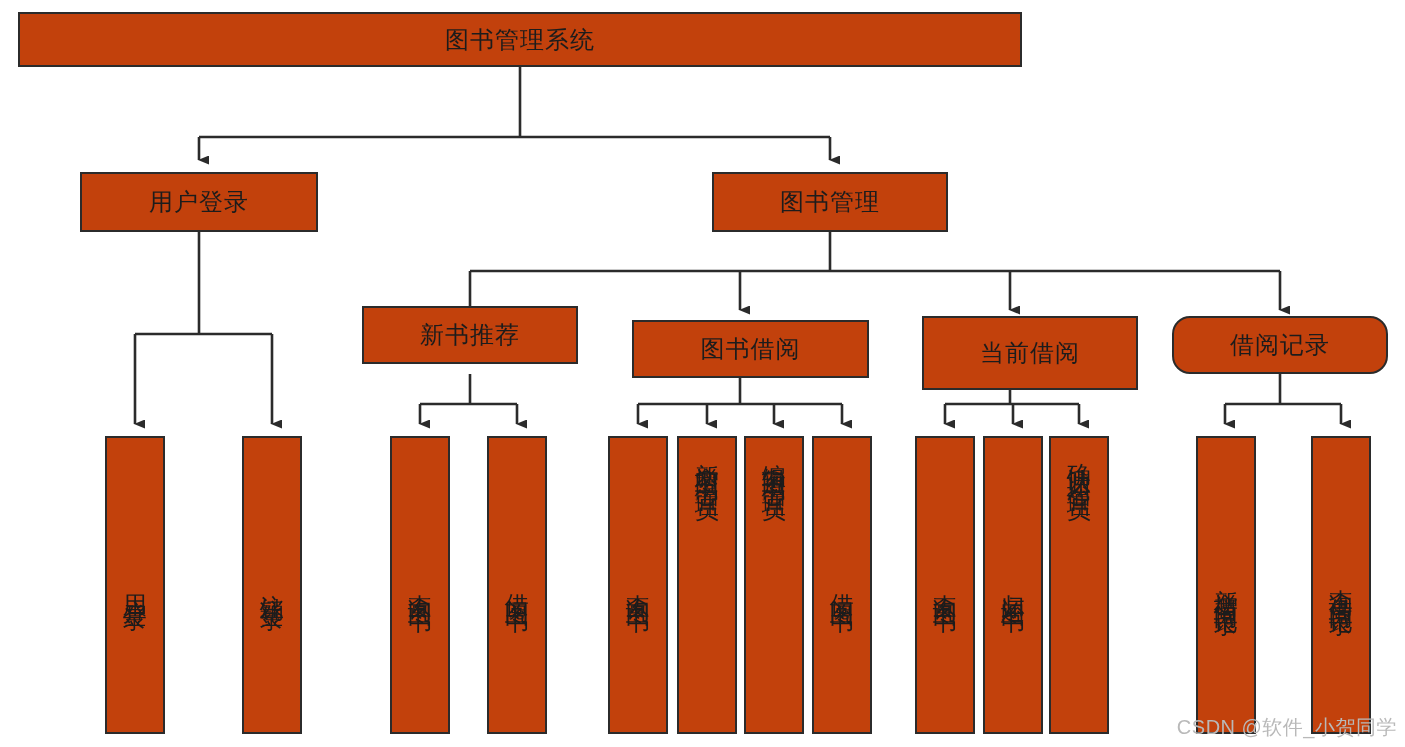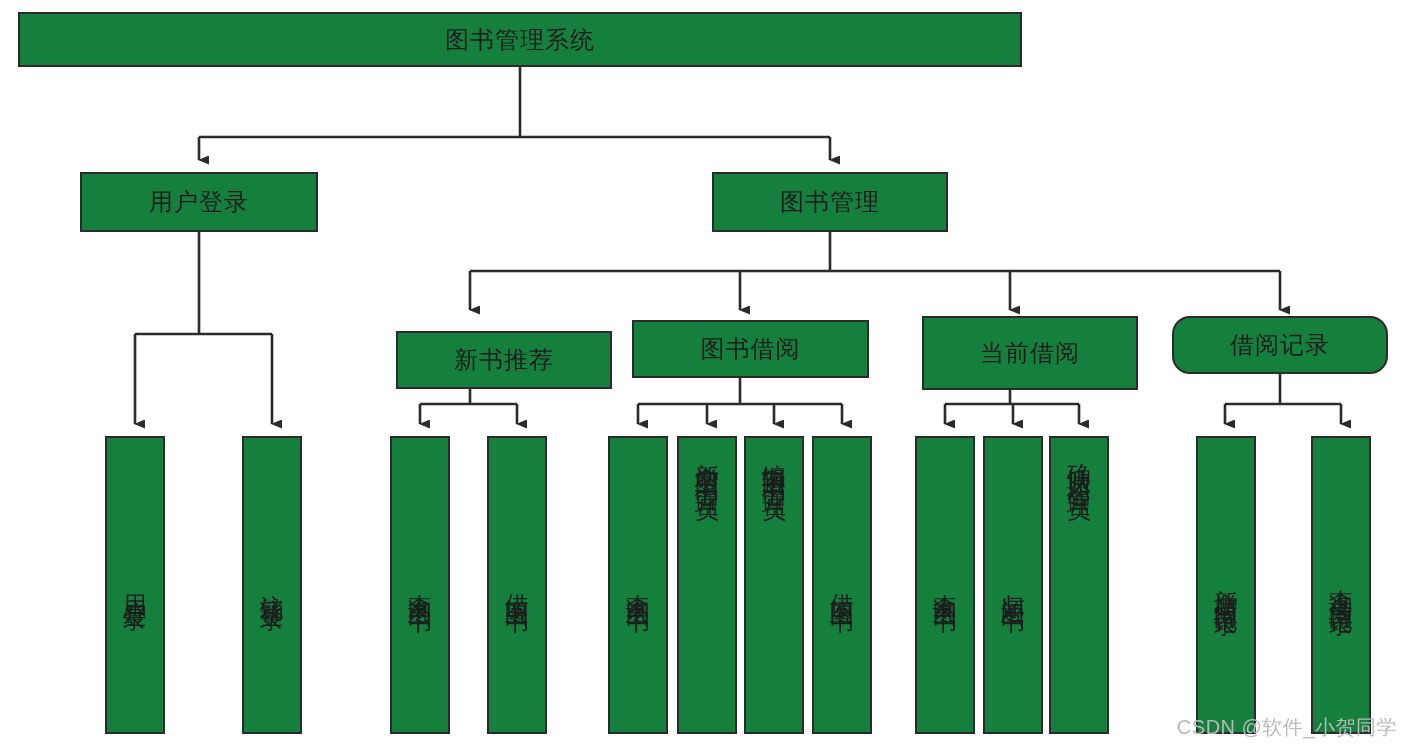--- a/index.html
+++ b/index.html
@@ -15,21 +15,21 @@
     width:1405px;height:747px;
   }
   svg.connectors{
     position:absolute;left:0;top:0;
     width:1405px;height:747px;
     pointer-events:none;
   }
   .node{
     position:absolute;
     box-sizing:border-box;
-    background:#15803d;
+    background:#c2410c;
     border:2.5px solid #2b2b2b;
     display:flex;
     align-items:center;
     justify-content:center;
     color:#1c1c1c;
   }
   .node .label{
     font-size:24px;
     line-height:1.25;
     letter-spacing:1px;
@@ -122,21 +122,21 @@
     <span class="label">图书管理系统</span>
   </div>
 
   <div class="node" style="left:80px;top:172px;width:238px;height:60px;">
     <span class="label">用户登录</span>
   </div>
   <div class="node" style="left:712px;top:172px;width:236px;height:60px;">
     <span class="label">图书管理</span>
   </div>
 
-  <div class="node" style="left:362px;top:331px;width:216px;height:58px;margin-left:34px;">
+  <div class="node" style="left:362px;top:306px;width:216px;height:58px;">
     <span class="label">新书推荐</span>
   </div>
   <div class="node" style="left:632px;top:320px;width:237px;height:58px;">
     <span class="label">图书借阅</span>
   </div>
   <div class="node" style="left:922px;top:316px;width:216px;height:74px;">
     <span class="label">当前借阅</span>
   </div>
   <div class="node" style="left:1172px;top:316px;width:216px;height:58px;border-radius:18px;">
     <span class="label">借阅记录</span>

